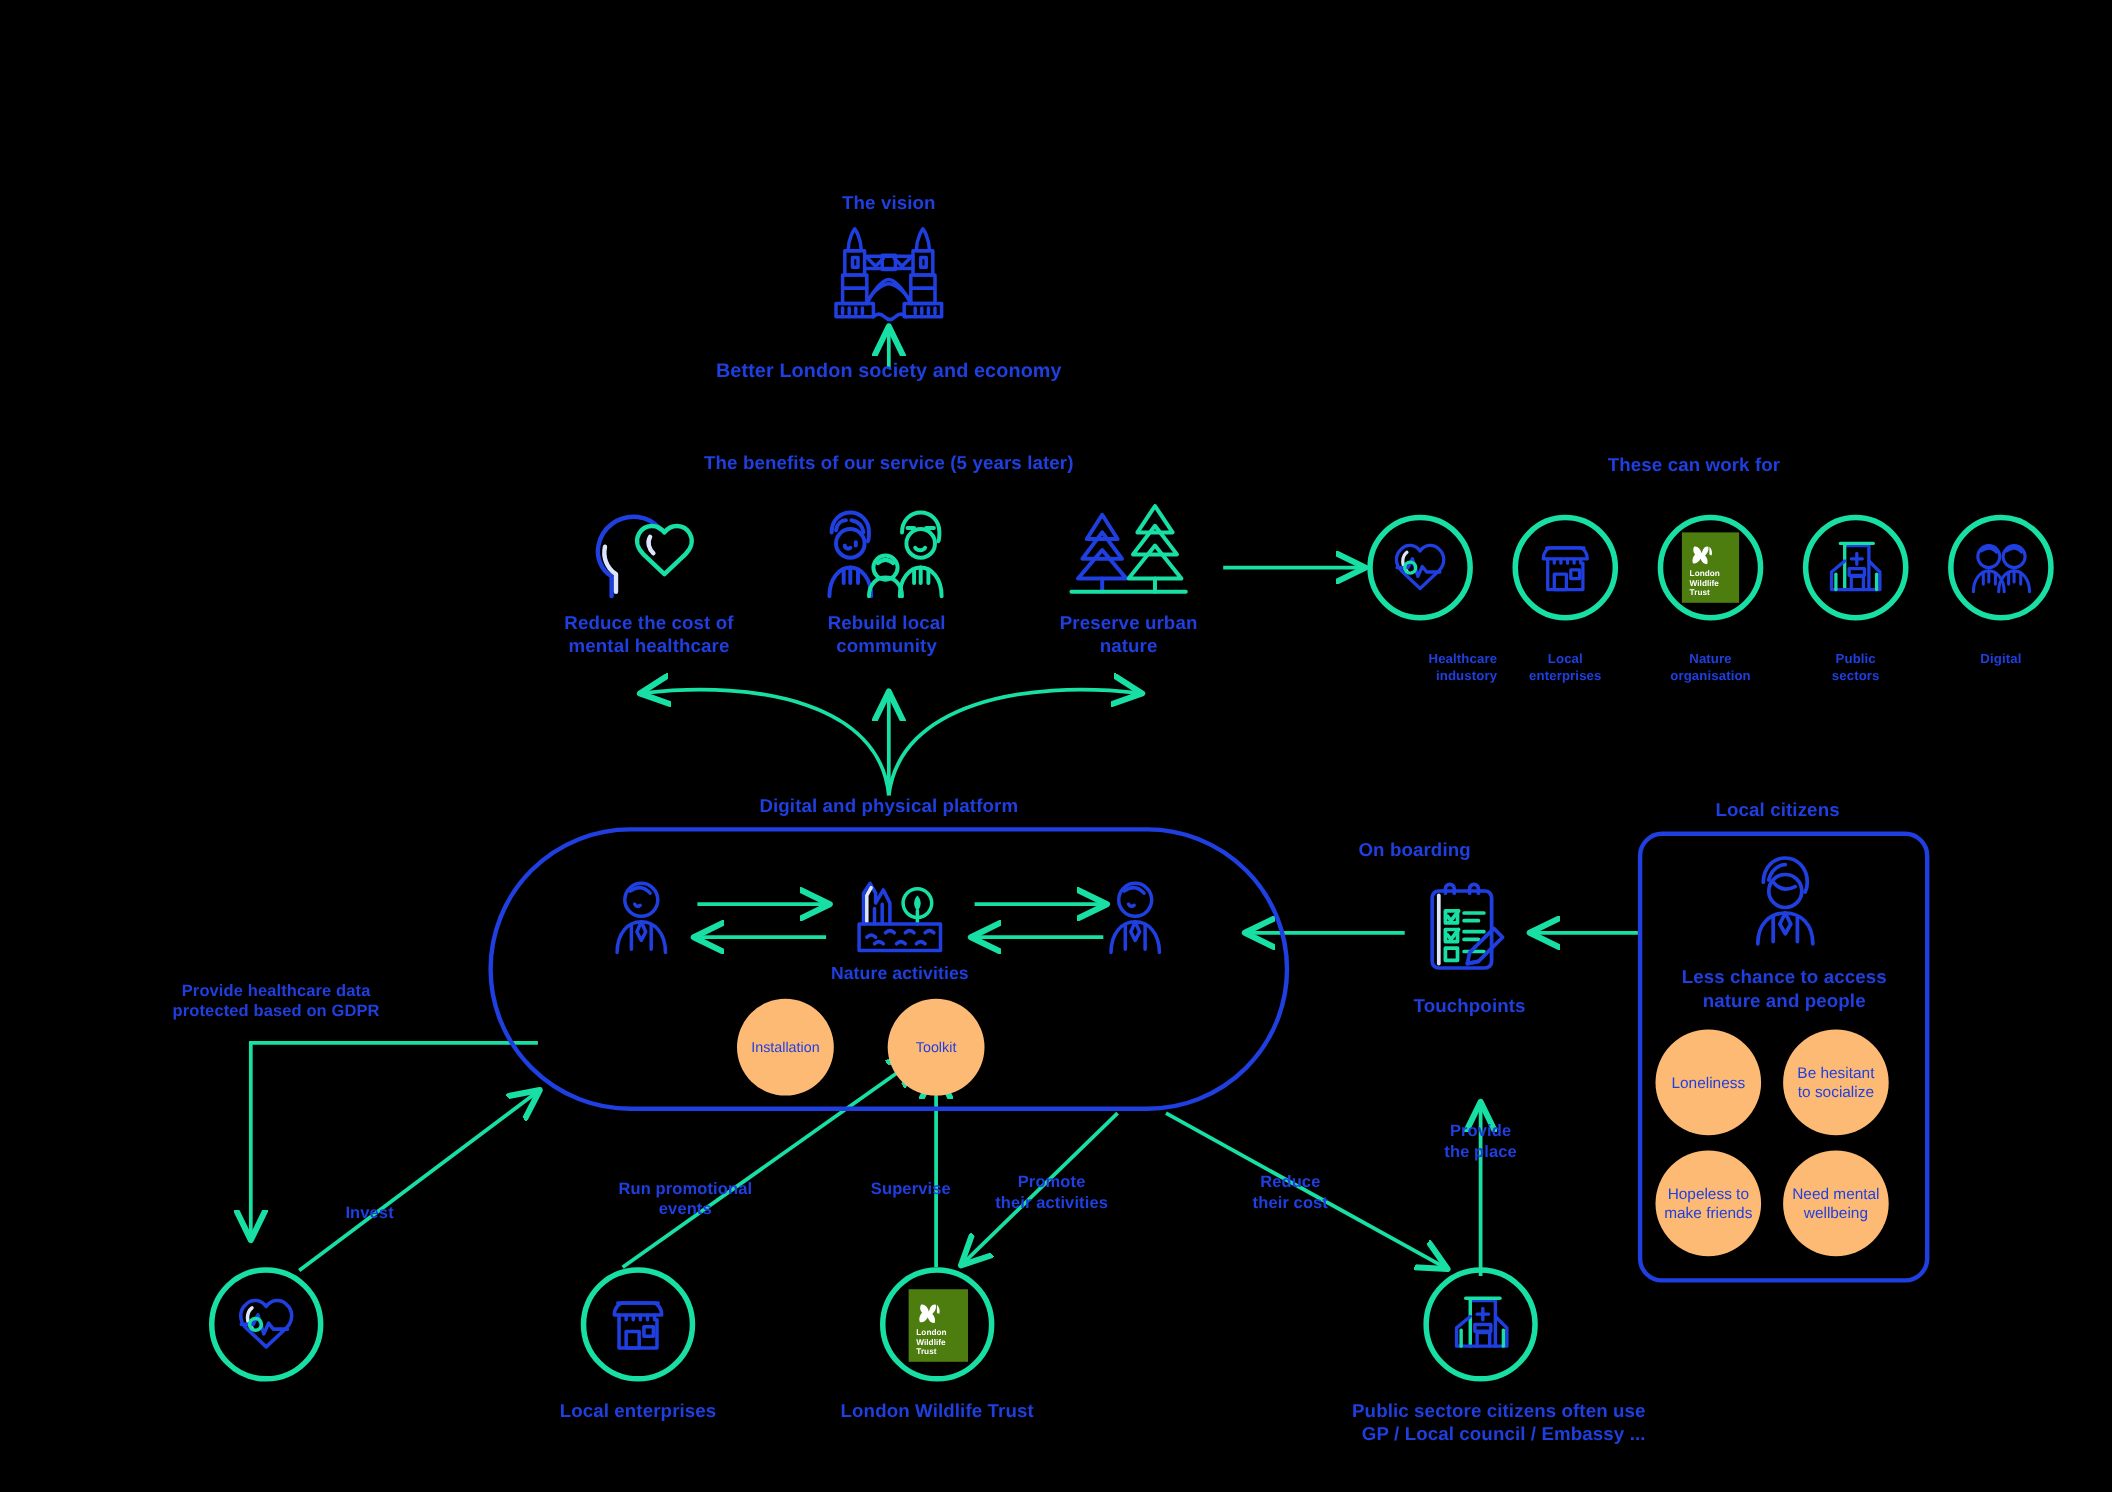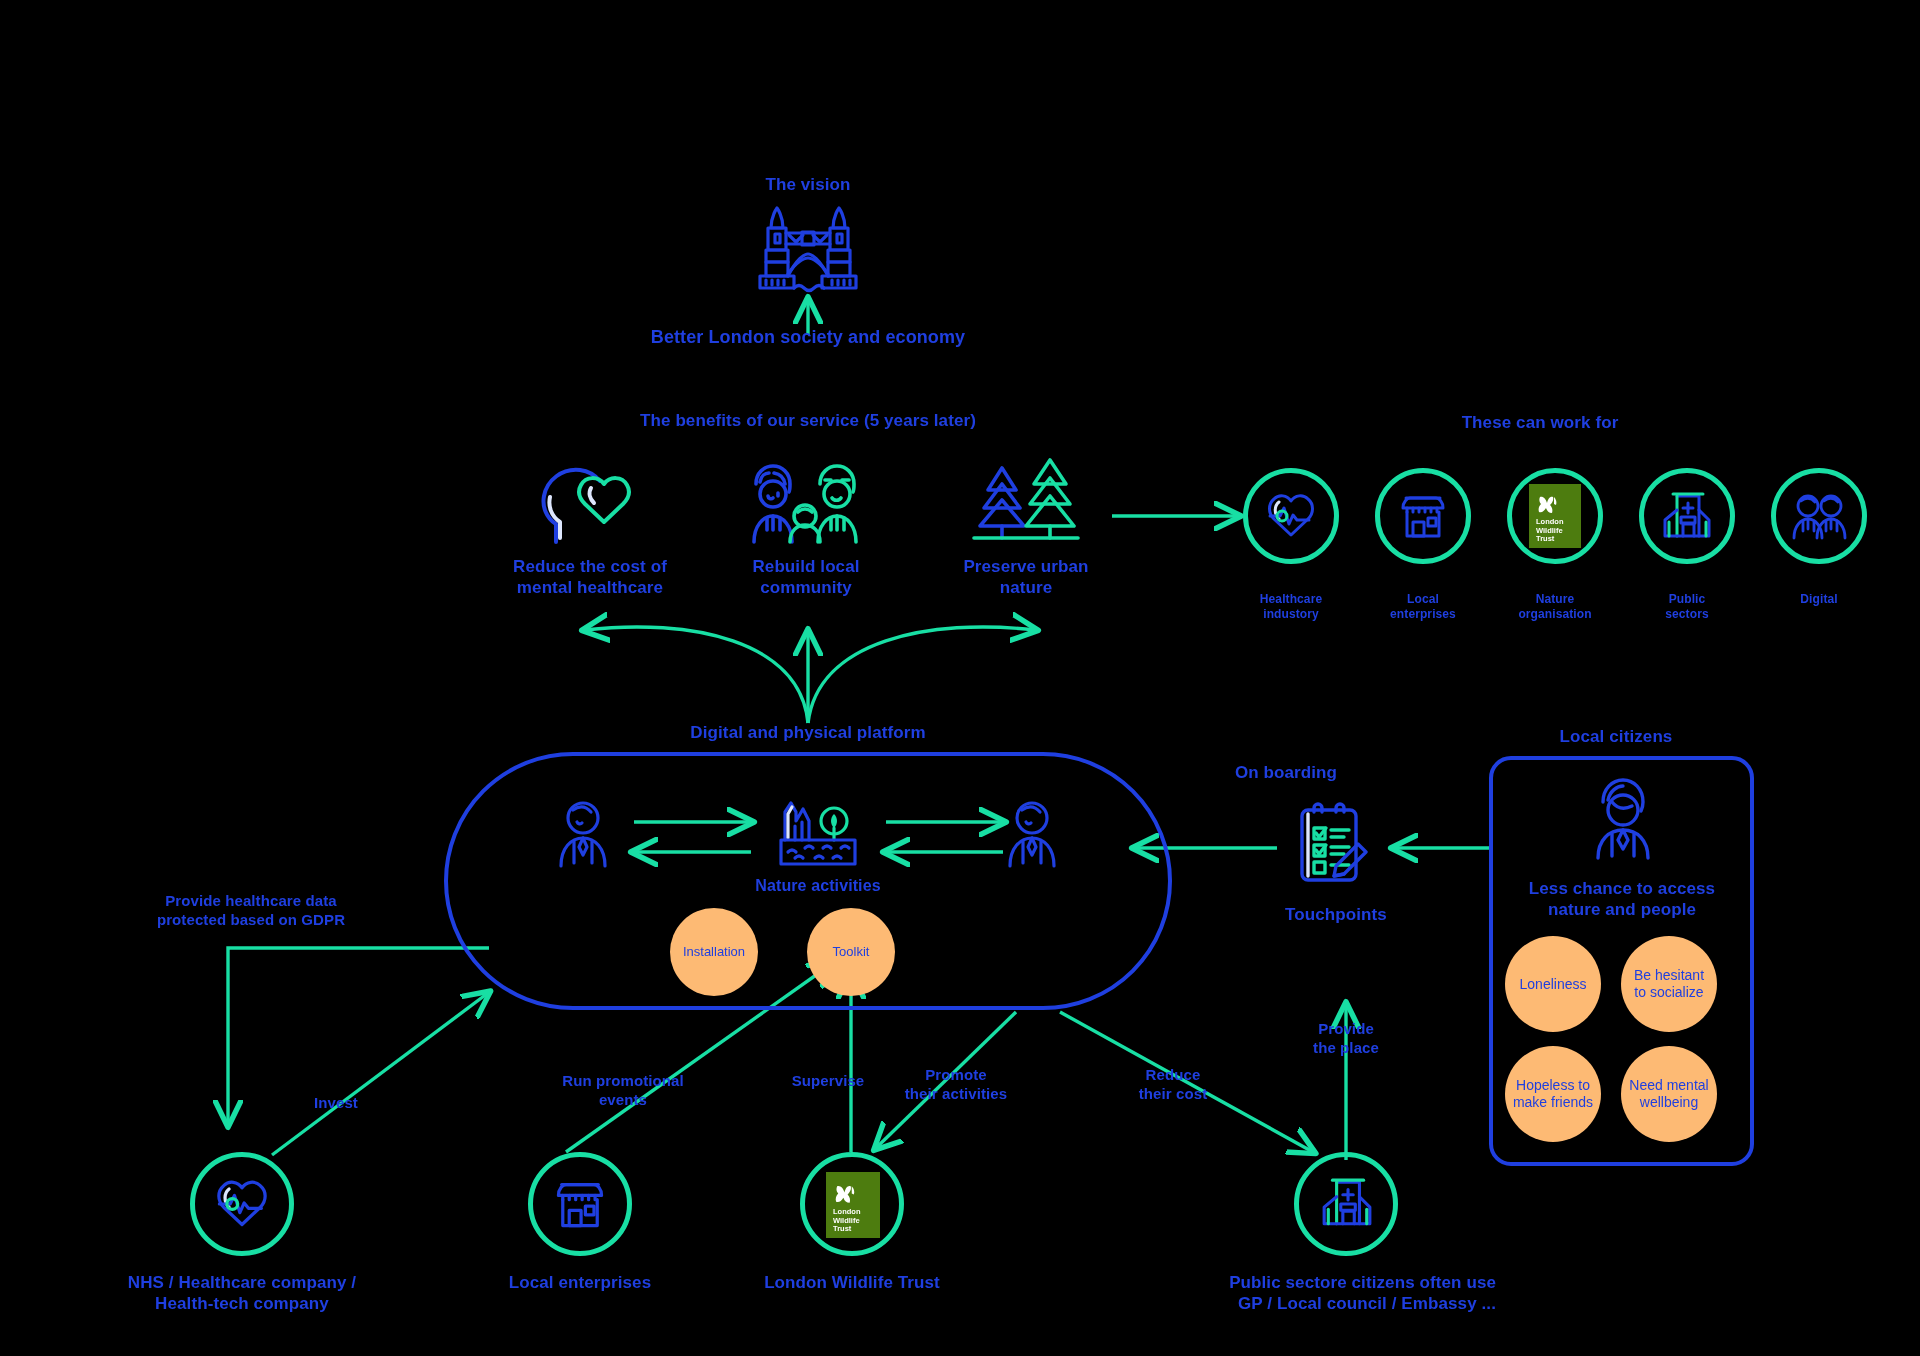--- a/index.html
+++ b/index.html
@@ -163,21 +163,21 @@
 
   <div class="circ-outline" style="left:1243px;top:468px;width:96px;height:96px;"></div>
   <svg class="icn" style="left:1265px;top:492px;" width="52" height="48" viewBox="0 0 52 48">
     <g fill="none" stroke-width="3" stroke-linecap="round" stroke-linejoin="round">
       <path d="M26,43 L9,27 C3,21 3,12 9,7 c5,-5 13,-4 17,2 c4,-6 12,-7 17,-2 c6,5 6,14 0,20 z" stroke="#1f3fe0"></path>
       <path d="M14,10 c-5,4 -5,12 0,17" stroke="#dde6fd"></path>
       <path d="M5,24 h10 l4,-8 l5,16 l4,-9 l4,5 h12" stroke="#1f3fe0"></path>
       <circle cx="17" cy="24" r="5" stroke="#18dfa4"></circle>
     </g>
   </svg>
-  <div class="lbl reg" style="left:1221px;top:592px;width:140px;font-size:12px;">Healthcare
+  <div class="lbl reg" style="left:1221px;top:592px;width:140px;font-size:12px;text-align:right;">Healthcare
 industory</div>
 
   <div class="circ-outline" style="left:1375px;top:468px;width:96px;height:96px;"></div>
   <svg class="icn" style="left:1397px;top:492px;" width="52" height="48" viewBox="0 0 52 48">
     <g fill="none" stroke="#1f3fe0" stroke-width="3" stroke-linecap="round" stroke-linejoin="round">
       <path d="M9,6 H43"></path>
       <path d="M6,16 C6,10 10,6 13,6 H39 C42,6 46,10 46,16 Z"></path>
       <path d="M10,16 v4 M16,16 v4 M22,16 v4 M28,16 v4 M34,16 v4 M40,16 v4"></path>
       <path d="M10,20 V44 H42 V20"></path>
       <rect x="16" y="30" width="11" height="14"></rect>
@@ -347,22 +347,20 @@
 
   <div class="circ-outline" style="left:190px;top:1152px;width:104px;height:104px;"></div>
   <svg class="icn" style="left:214px;top:1178px;" width="56" height="52" viewBox="0 0 52 48">
     <g fill="none" stroke-width="3" stroke-linecap="round" stroke-linejoin="round">
       <path d="M26,43 L9,27 C3,21 3,12 9,7 c5,-5 13,-4 17,2 c4,-6 12,-7 17,-2 c6,5 6,14 0,20 z" stroke="#1f3fe0"></path>
       <path d="M14,10 c-5,4 -5,12 0,17" stroke="#dde6fd"></path>
       <path d="M5,24 h10 l4,-8 l5,16 l4,-9 l4,5 h12" stroke="#1f3fe0"></path>
       <circle cx="17" cy="24" r="5" stroke="#18dfa4"></circle>
     </g>
   </svg>
-  <div class="lbl hdr" style="left:112px;top:1272px;width:260px;font-size:17px;">NHS / Healthcare company /
-Health-tech company</div>
 
   <div class="circ-outline" style="left:528px;top:1152px;width:104px;height:104px;"></div>
   <svg class="icn" style="left:552px;top:1178px;" width="56" height="52" viewBox="0 0 52 48">
     <g fill="none" stroke="#1f3fe0" stroke-width="3" stroke-linecap="round" stroke-linejoin="round">
       <path d="M9,6 H43"></path>
       <path d="M6,16 C6,10 10,6 13,6 H39 C42,6 46,10 46,16 Z"></path>
       <path d="M10,16 v4 M16,16 v4 M22,16 v4 M28,16 v4 M34,16 v4 M40,16 v4"></path>
       <path d="M10,20 V44 H42 V20"></path>
       <rect x="16" y="30" width="11" height="14"></rect>
         <rect x="31" y="26" width="8" height="8"></rect>

